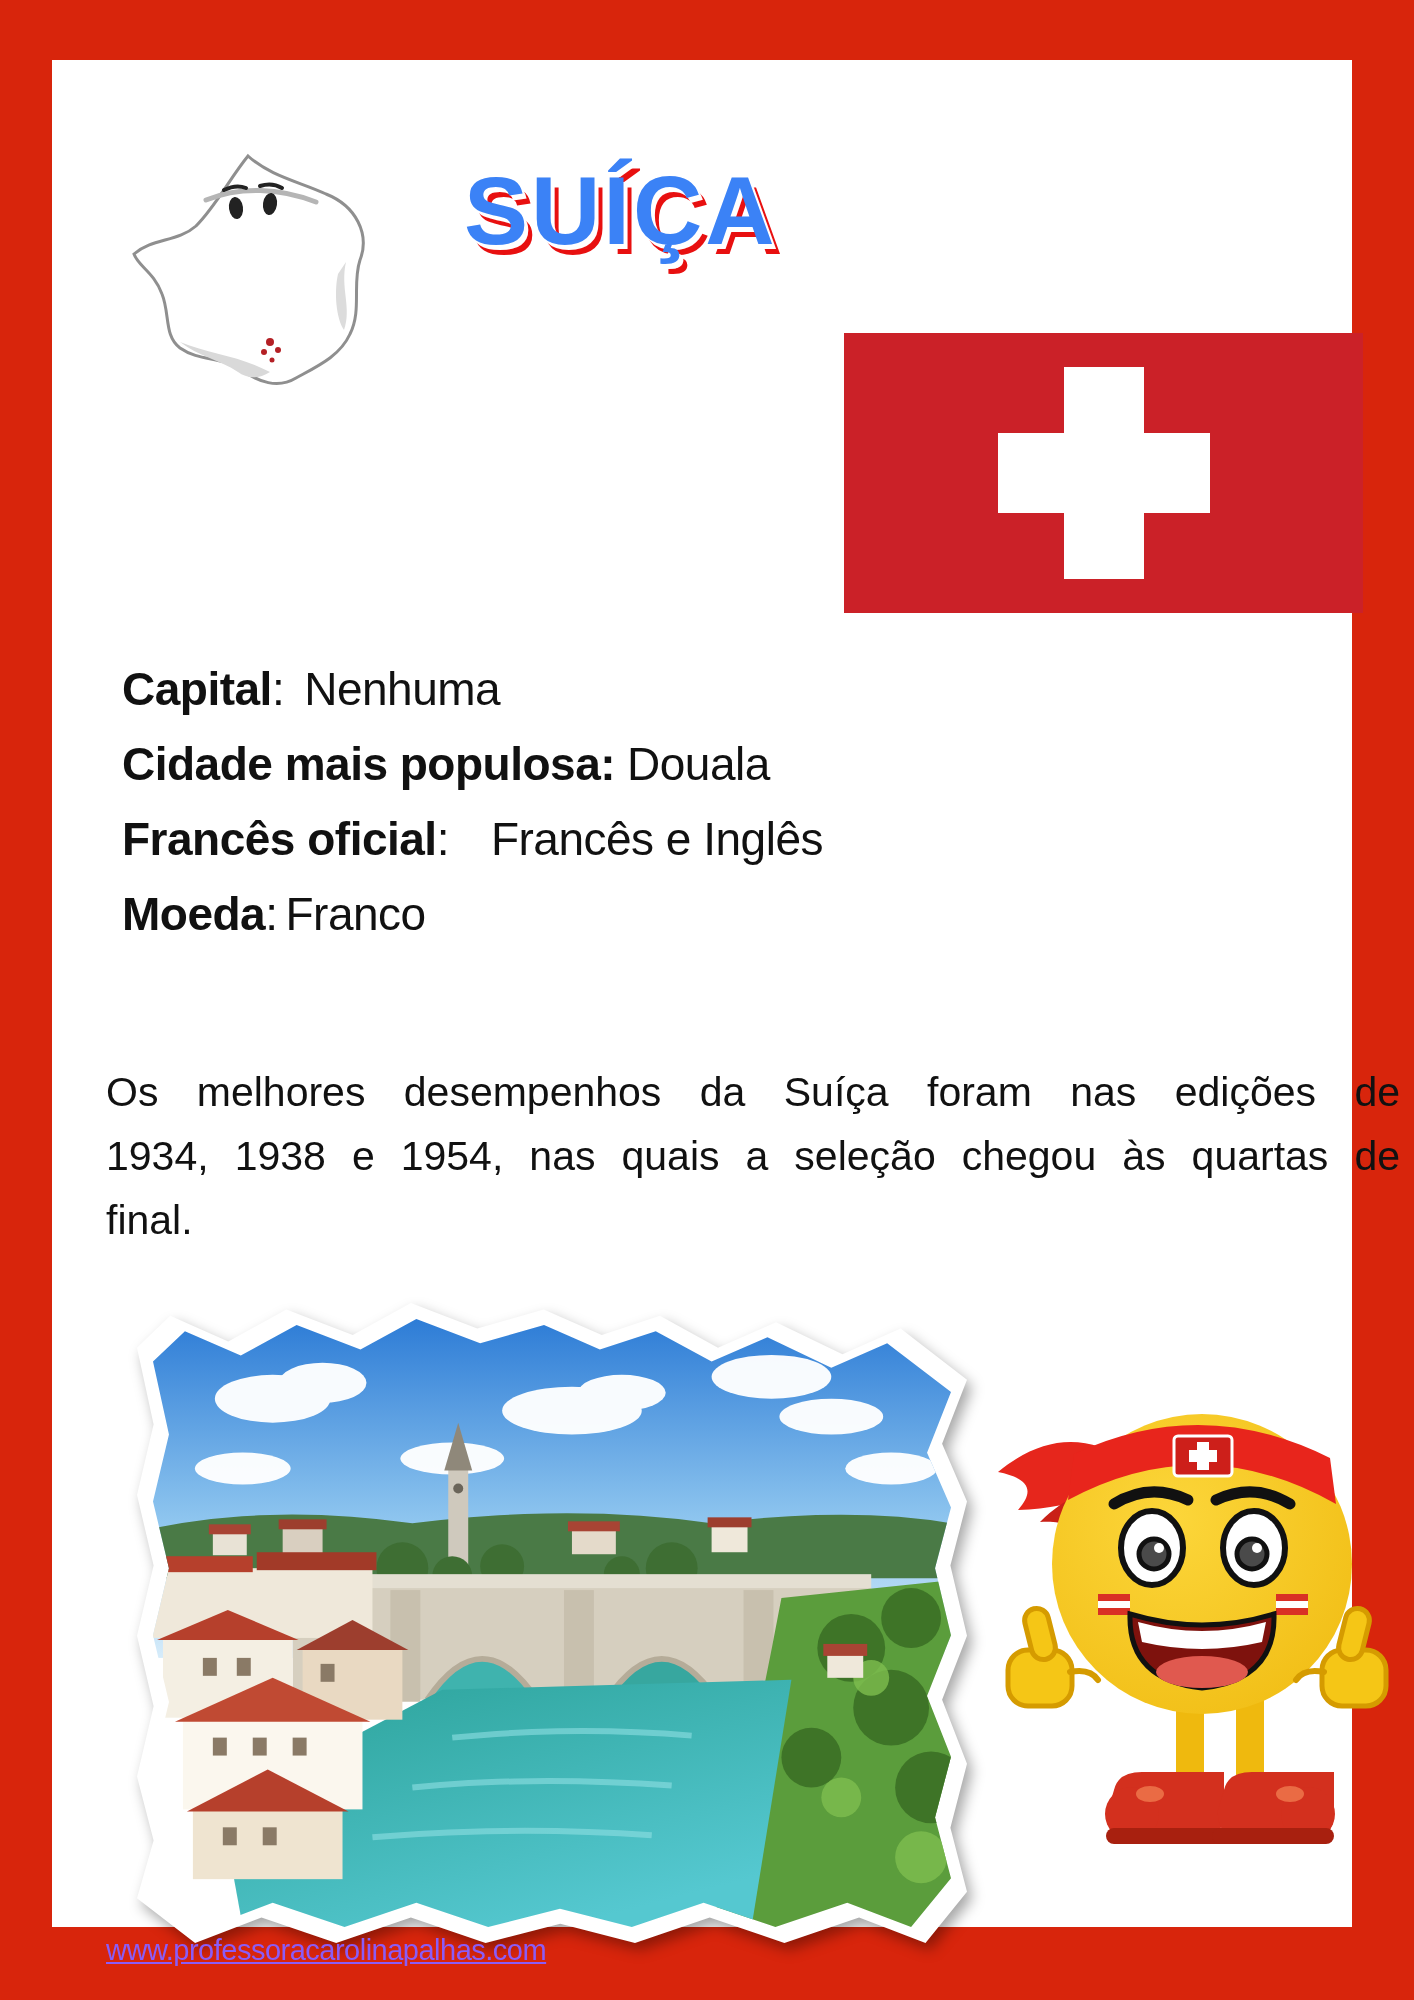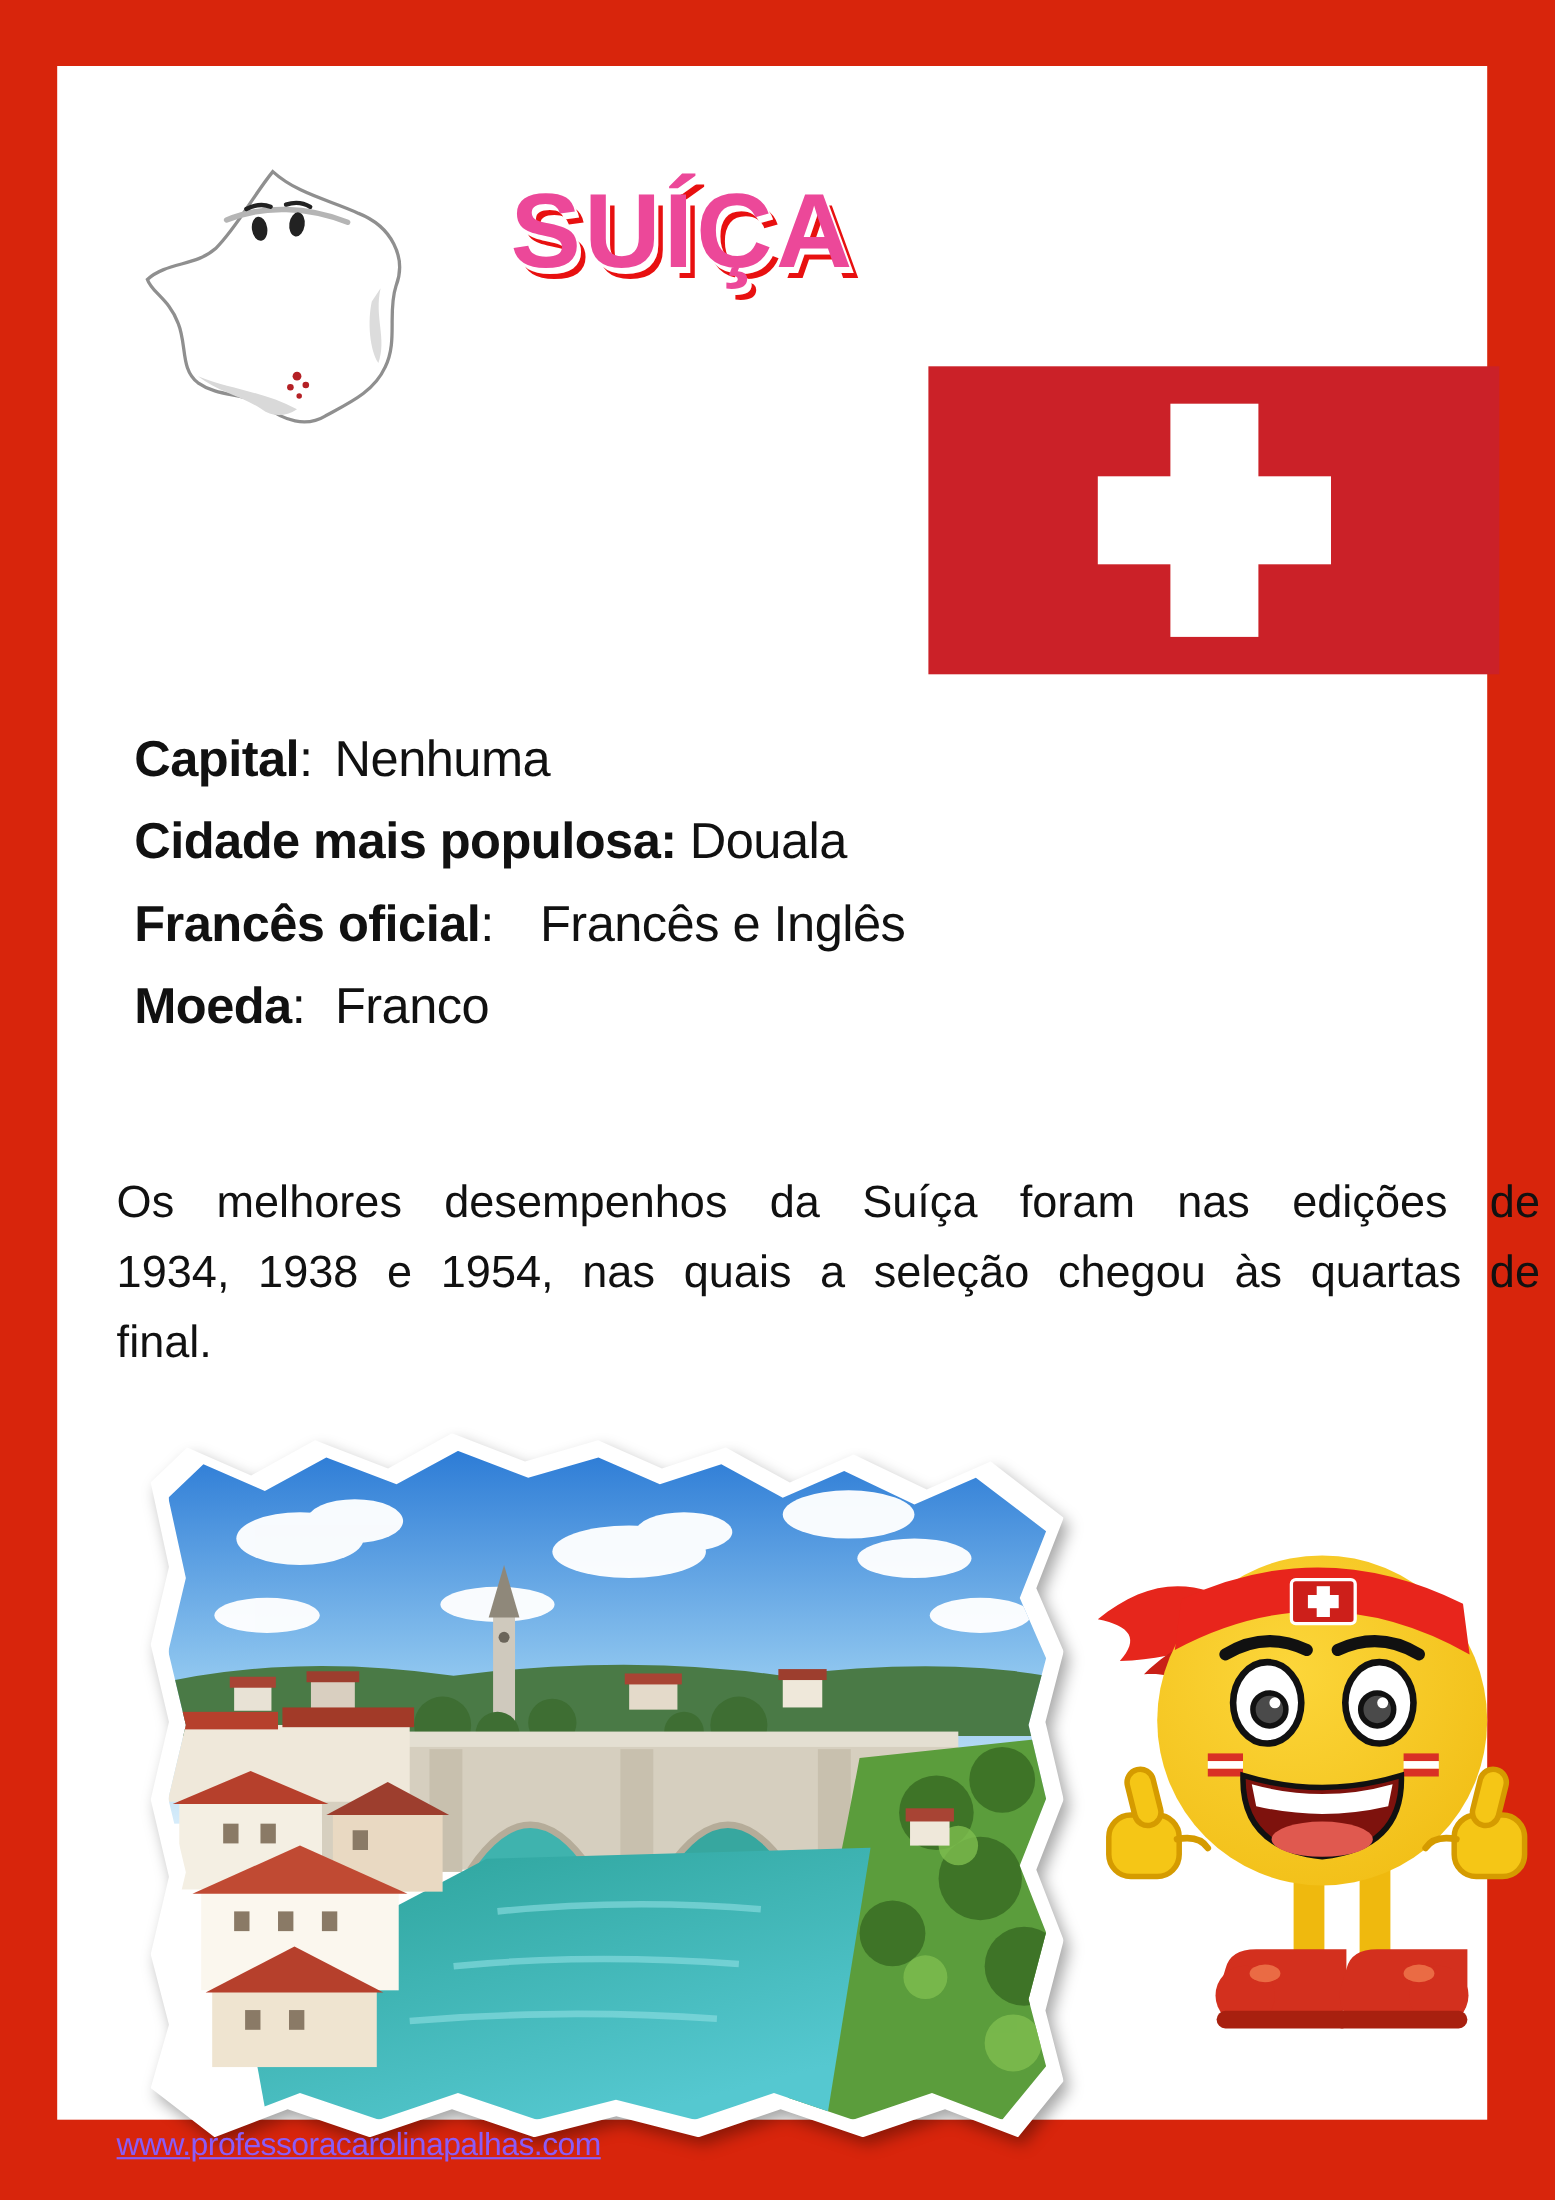--- a/index.html
+++ b/index.html
@@ -2,38 +2,38 @@
 <html><head>
 <meta charset="utf-8">
 <style>
   html,body{margin:0;padding:0;background:#888;}
   .page{position:relative;width:1414px;height:2000px;background:#D8250C;overflow:hidden;
         font-family:"Liberation Sans",sans-serif;}
   .inner{position:absolute;left:52px;top:60px;width:1300px;height:1867px;background:#ffffff;}
 
   
   .title{position:absolute;left:412px;top:96px;font-size:96px;font-weight:700;letter-spacing:3px;
-         color:#ec4899;text-shadow:4px 5px 0 #ffffff,8px 10px 0 #E81010;white-space:nowrap;}
+         color:#3b82f6;text-shadow:4px 5px 0 #ffffff,8px 10px 0 #E81010;white-space:nowrap;}
 
   
   .flag{position:absolute;left:792px;top:273px;width:519px;height:280px;background:#CB2128;}
   .flag .v{position:absolute;left:50%;top:50%;width:80px;height:212px;margin-left:-40px;margin-top:-106px;background:#fff;}
   .flag .h{position:absolute;left:50%;top:50%;width:212px;height:80px;margin-left:-106px;margin-top:-40px;background:#fff;}
 
   
   .info{position:absolute;left:70px;top:592px;font-size:46px;line-height:75px;color:#111;letter-spacing:-0.5px;}
   .info .row{white-space:nowrap;}
   .info .lbl{font-weight:700;}
   .info .sep{font-weight:400;}
   .info .row:nth-child(2) .sep{font-weight:700;}
   .info .val{font-weight:400;white-space:pre;}
   .info .row:nth-child(1) .val{margin-left:20px;}
   .info .row:nth-child(2) .val{margin-left:12px;}
   .info .row:nth-child(3) .val{margin-left:42px;}
-  .info .row:nth-child(4) .val{margin-left:27px;text-align:right;}
+  .info .row:nth-child(4) .val{margin-left:8px;text-align:right;}
 
   
   .para{position:absolute;left:54px;top:1000px;width:1294px;font-size:41px;line-height:64px;color:#111;}
   .para .pline{text-align:justify;text-align-last:justify;}
   .para .pline:last-child{text-align-last:left;}
 
   
   .photo-wrap{position:absolute;left:85px;top:1243px;width:830px;height:640px;
               filter:drop-shadow(5px 7px 7px rgba(0,0,0,0.35));}
   .torn,.photo{clip-path:polygon(0% 7%,4% 2%,11% 6%,18% 1%,26% 5%,33% 0%,41% 4%,49% 1%,56% 5%,63% 2%,70% 7%,77% 3%,85% 8%,92% 4%,100% 12%,97% 22%,100% 31%,98% 41%,100% 52%,97% 62%,100% 72%,98% 82%,100% 92%,95% 100%,87% 96%,78% 100%,69% 96%,60% 100%,51% 97%,42% 100%,33% 96%,24% 100%,15% 96%,7% 100%,0% 93%,2% 84%,0% 74%,2% 63%,0% 52%,2% 41%,0% 30%,2% 19%);}

